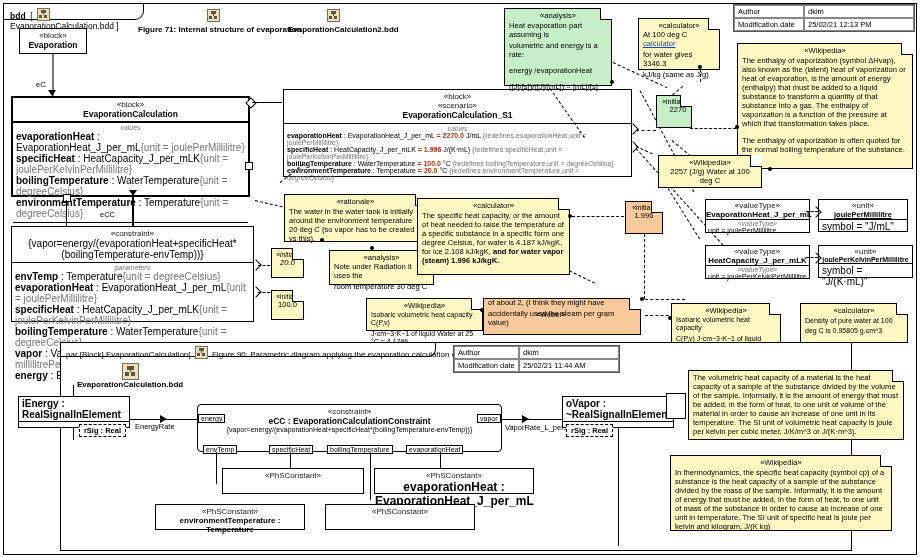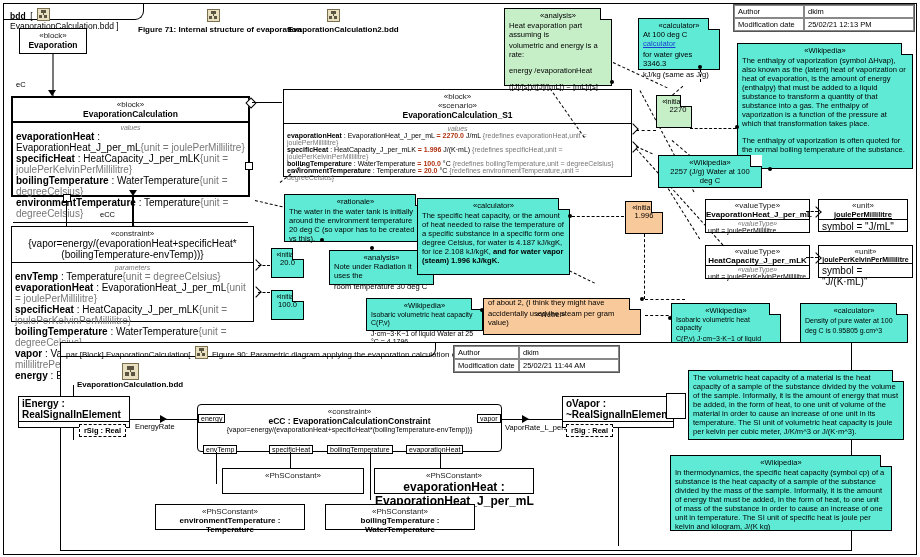--- a/index.html
+++ b/index.html
@@ -12,21 +12,21 @@
   .box2{border:2px solid #000;background:#fff;}
   .ctr{text-align:center;}
   .st{font-size:8px;color:#222;}           
   .nm{font-size:8.5px;font-weight:bold;color:#000;}
   .tiny{font-size:7px;color:#777;font-style:italic;}
   .cmp{font-size:10px;color:#000;}
   .sec-t{border-top:1px solid #000;}
   .sec-t2{border-top:2px solid #000;}
 
   
-  .note{position:absolute;box-sizing:border-box;background:#5eead4;
+  .note{position:absolute;box-sizing:border-box;background:#fef9c3;
         border:1px solid #000;}
   .note .fold{position:absolute;top:-1px;right:-1px;width:11px;height:11px;
         background:#fff;border-left:1px solid #000;border-bottom:1px solid #000;}
   .note.green{background:#c6efc8;}
   .note.green .fold{background:#fff;}
   .note.orange{background:#f8c99a;}
   .note.orange .fold{background:#fff;}
   .ntxt{font-size:7.6px;line-height:1.18;color:#000;padding:2px 4px;}
   .nhdr{font-size:7.6px;color:#000;text-align:center;padding-top:2px;}
 
@@ -107,21 +107,21 @@
     </div>
   <div class="lbl bold" style="left:288px;top:25px;font-size:8px;">EvaporationCalculation2.bdd</div>
 
   <div class="abs box" style="left:19px;top:28px;width:68px;height:26px;">
     <div class="st ctr" style="margin-top:2px;">«block»</div>
     <div class="nm ctr">Evaporation</div>
   </div>
 
   <div class="lngray" style="left:52px;top:54px;width:1.5px;height:42px;"></div>
   <div class="tri-dn" style="left:48px;top:90px;"></div>
-  <div class="lbl" style="left:16px;top:80px;">eC</div>
+  <div class="lbl" style="left:36px;top:80px;">eC</div>
 
   <div class="abs box2" style="left:11px;top:96px;width:239px;height:101px;">
     <div class="st ctr" style="margin-top:2px;">«block»</div>
     <div class="nm ctr" style="margin-bottom:2px;">EvaporationCalculation</div>
     <div class="sec-t2" style="padding:1px 3px;">
       <div class="tiny ctr">values</div>
       <div class="cmp"><span class="bold">evaporationHeat</span> <span>: EvaporationHeat_J_per_mL</span><span class="gray">{unit = joulePerMillilitre}</span></div>
       <div class="cmp"><span class="bold">specificHeat</span> <span>: HeatCapacity_J_per_mLK</span><span class="gray">{unit = joulePerKelvinPerMillilitre}</span></div>
       <div class="cmp"><span class="bold">boilingTemperature</span> <span>: WaterTemperature</span><span class="gray">{unit = degreeCelsius}</span></div>
       <div class="cmp"><span class="bold">environmentTemperature</span> <span>: Temperature</span><span class="gray">{unit = degreeCelsius}</span></div>
@@ -276,21 +276,21 @@
   <div class="dash-h" style="left:806px;top:257px;width:12px;"></div>
   <div class="oarr" style="left:812px;top:254px;"></div>
 
   <div class="note" style="left:284px;top:194px;width:143px;height:48px;">
     <div class="fold"></div>
     <div class="nhdr">«rationale»</div>
     <div class="ntxt">The water in the water tank is initially around the environment temperature 20 deg C (so vapor has to be created vs this).</div>
   </div>
   <div class="anchor" style="left:320px;top:238px;"></div>
 
-  <div class="note" style="left:271px;top:248px;width:33px;height:30px;">
+  <div class="note" style="left:271px;top:248px;width:33px;height:30px;font-style:italic;">
     <div class="fold"></div>
     <div class="nhdr" style="font-size:6.5px;">«initial»</div>
     <div class="ntxt ctr" style="padding-top:1px;">20.0</div>
   </div>
 
   <div class="note" style="left:271px;top:290px;width:33px;height:30px;">
     <div class="fold"></div>
     <div class="nhdr" style="font-size:6.5px;">«initial»</div>
     <div class="ntxt ctr" style="padding-top:1px;">100.0</div>
   </div>
@@ -427,21 +427,20 @@
   <div class="abs box" style="left:374px;top:468px;width:160px;height:26px;">
     <div class="st ctr" style="margin-top:2px;">«PhSConstant»</div>
     <div class="nm ctr" style="font-size:12px;">evaporationHeat : EvaporationHeat_J_per_mL</div>
   </div>
   <div class="abs box" style="left:155px;top:504px;width:150px;height:26px;">
     <div class="st ctr" style="margin-top:2px;">«PhSConstant»</div>
     <div class="nm ctr" style="font-size:8px;">environmentTemperature : Temperature</div>
   </div>
   <div class="abs box" style="left:325px;top:504px;width:150px;height:26px;">
     <div class="st ctr" style="margin-top:2px;">«PhSConstant»</div>
-    <div class="nm ctr" style="font-size:8px;">boilingTemperature : WaterTemperature</div>
   </div>
 
   <div class="note" style="left:688px;top:370px;width:216px;height:70px;">
     <div class="fold"></div>
     <div class="ntxt" style="padding-top:3px;">The volumetric heat capacity of a material is the heat capacity of a sample of the substance divided by the volume of the sample. Informally, it is the amount of energy that must be added, in the form of heat, to one unit of volume of the material in order to cause an increase of one unit in its temperature. The SI unit of volumetric heat capacity is joule per kelvin per cubic meter, J/K/m^3 or J/(K·m^3).</div>
   </div>
   <div class="abs box" style="left:666px;top:393px;width:20px;height:26px;"></div>
 
   <div class="note" style="left:670px;top:455px;width:222px;height:76px;">
     <div class="fold"></div>

